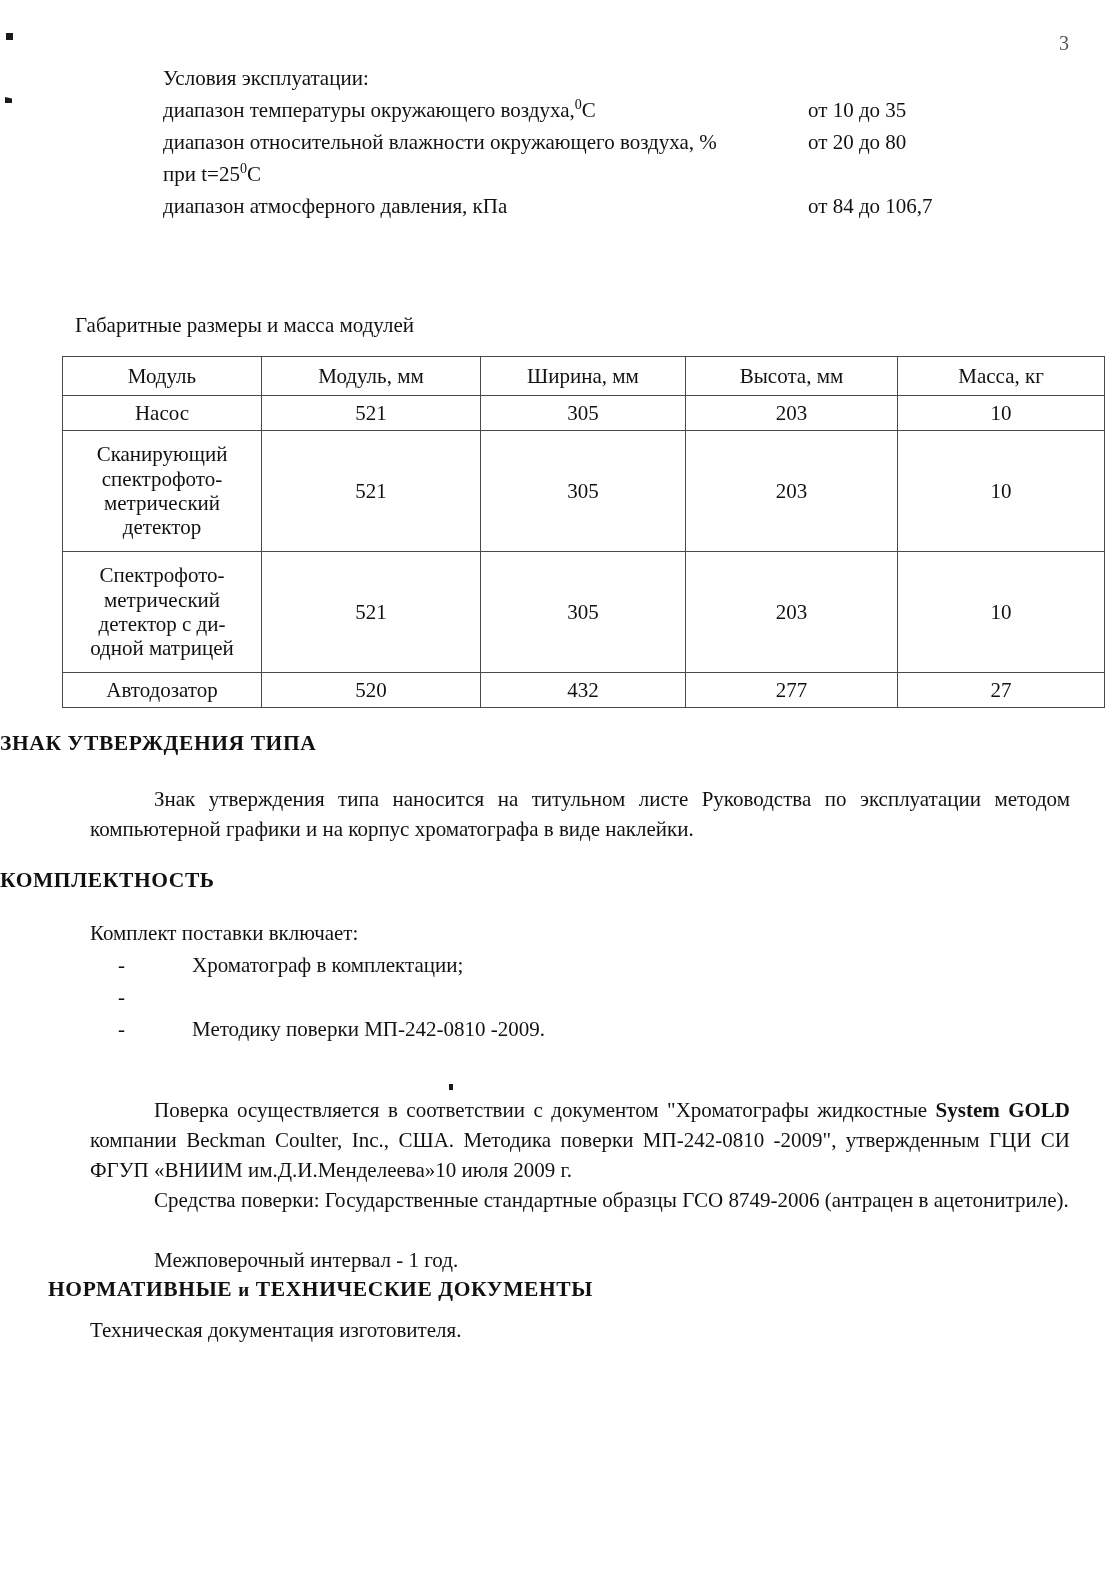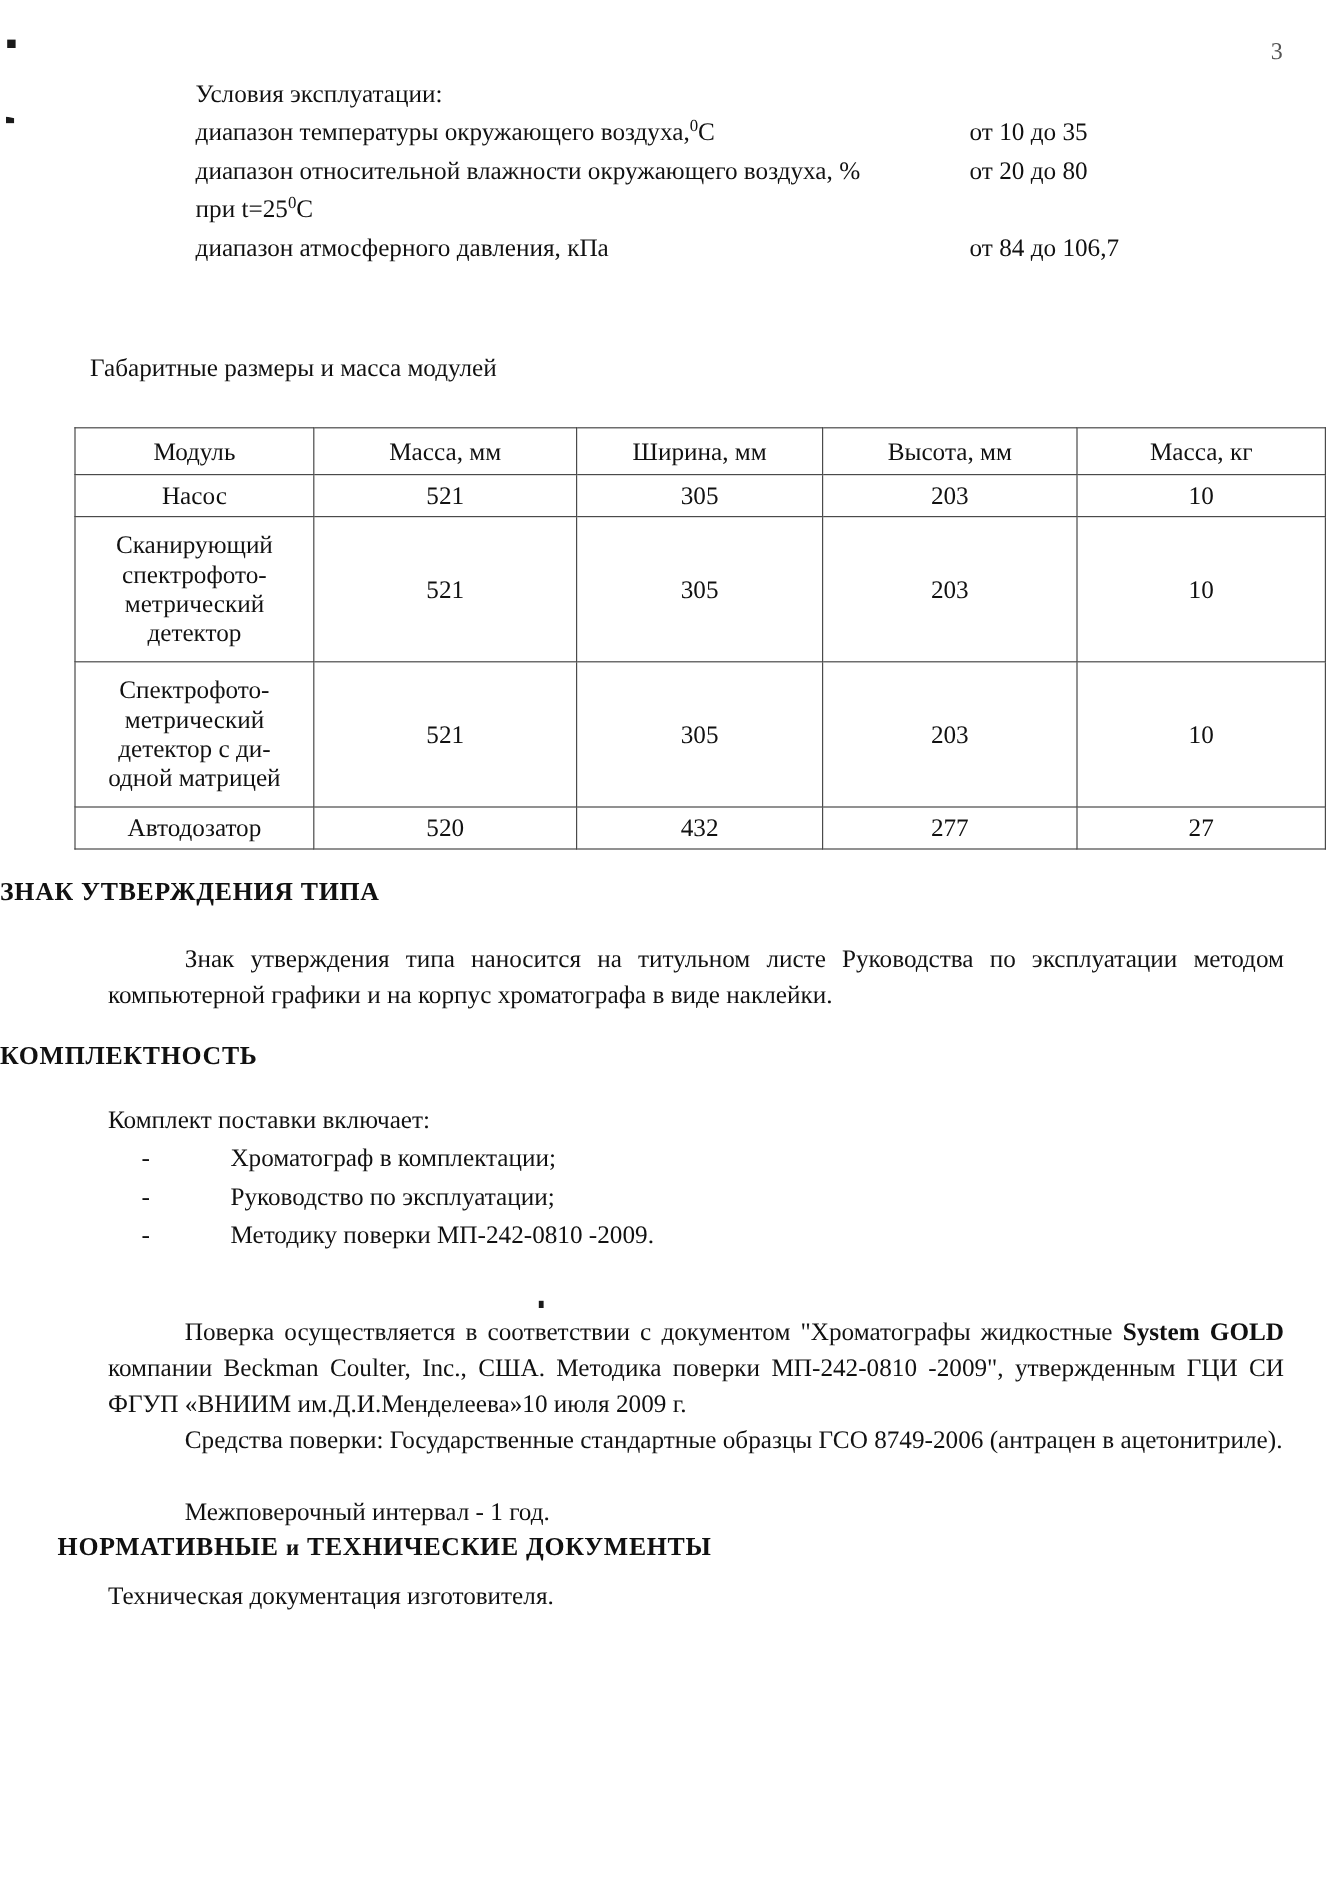--- a/index.html
+++ b/index.html
@@ -60,21 +60,21 @@
   sup.deg {
     font-size: 14px;
     vertical-align: super;
     line-height: 0;
   }
 
   
   .table-caption {
     position: absolute;
     left: 75px;
-    top: 294px;
+    top: 313px;
     font-size: 21px;
   }
 
   
   .dim-table {
     position: absolute;
     left: 62px;
     top: 356px;
     width: 997px;
     border-collapse: collapse;
@@ -200,21 +200,21 @@
     </div>
 
   </div>
 
   <div class="table-caption">Габаритные размеры и масса модулей</div>
 
   <table class="dim-table">
     <tbody>
       <tr class="hdr">
         <td class="c0">Модуль</td>
-        <td class="c1">Масса, мм</td>
+        <td class="c1">Модуль, мм</td>
         <td class="c2">Ширина, мм</td>
         <td class="c3">Высота, мм</td>
         <td class="c4">Масса, кг</td>
       </tr>
 
       <tr class="short">
         <td class="c0">Насос</td>
         <td class="c1">521</td>
         <td class="c2">305</td>
         <td class="c3">203</td>
@@ -267,21 +267,20 @@
   <div class="heading h-komp">КОМПЛЕКТНОСТЬ</div>
   <div class="para p-komp no-just">Комплект поставки включает:</div>
 
   <div class="bullets">
     <div class="bullet-row">
       <span class="bullet-dash">-</span>
       <span class="bullet-text">Хроматограф в комплектации;</span>
     </div>
     <div class="bullet-row">
       <span class="bullet-dash">-</span>
-      <span class="bullet-text">Руководство по эксплуатации;</span>
     </div>
     <div class="bullet-row">
       <span class="bullet-dash">-</span>
       <span class="bullet-text">Методику поверки МП-242-0810 -2009.</span>
     </div>
   </div>
 
 
   <div class="para p-pov1"><span class="indent"></span><span>Поверка осуществляется в соответствии с документом "Хроматографы жидкостные </span><b>System GOLD</b><span> компании Beckman Coulter, Inc., США.  Методика поверки МП-242-0810 -2009", утвержденным ГЦИ СИ ФГУП «ВНИИМ им.Д.И.Менделеева»10 июля 2009 г.</span></div>
 

